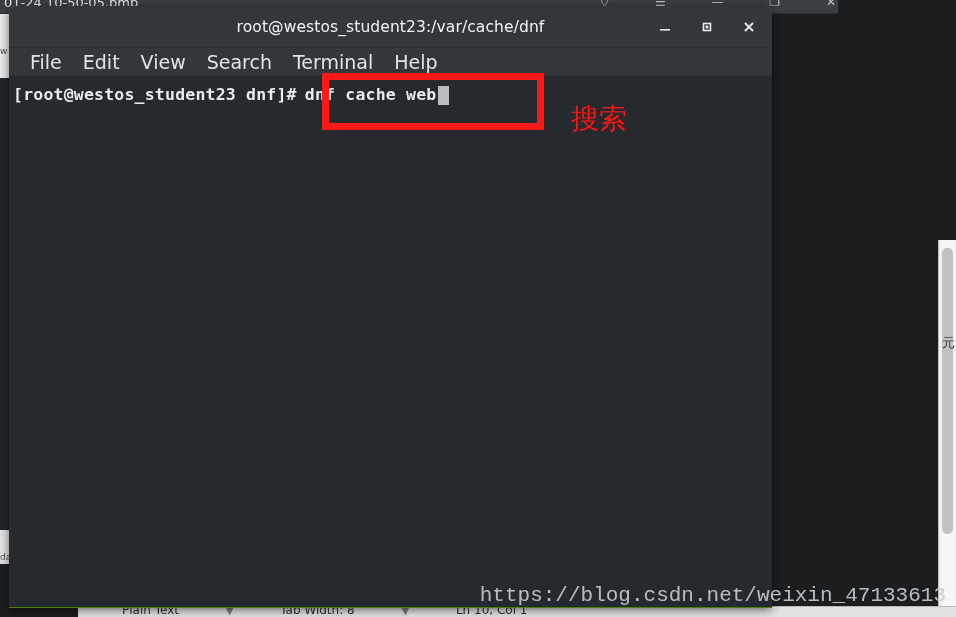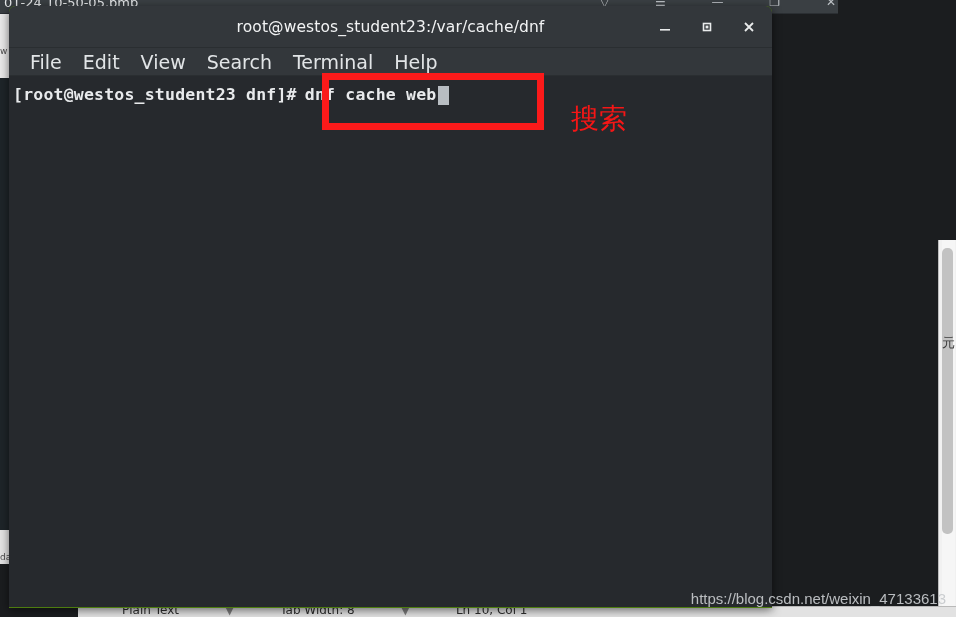--- a/index.html
+++ b/index.html
@@ -264,25 +264,25 @@
     color: #f51616;
     font-family: "DejaVu Sans", "Liberation Sans", sans-serif;
     line-height: 1;
     white-space: nowrap;
     margin-top: 23px;
   }
 
   #watermark {
     position: absolute;
     right: 10px; bottom: 10px;
-    font-size: 15px;
+    font-size: 21px;
     color: #c7cacd;
     opacity: .92;
     white-space: nowrap;
-    font-family: Liberation Sans, sans-serif;
+    font-family: Liberation Mono, monospace;
   }
 </style>
 </head>
 <body>
 
 <div id="screen">
 
   <div id="bg-top-bar">
     <div id="bg-top-title">01-24 10-50-05.bmp</div>
     <div id="bg-top-ctrls">

